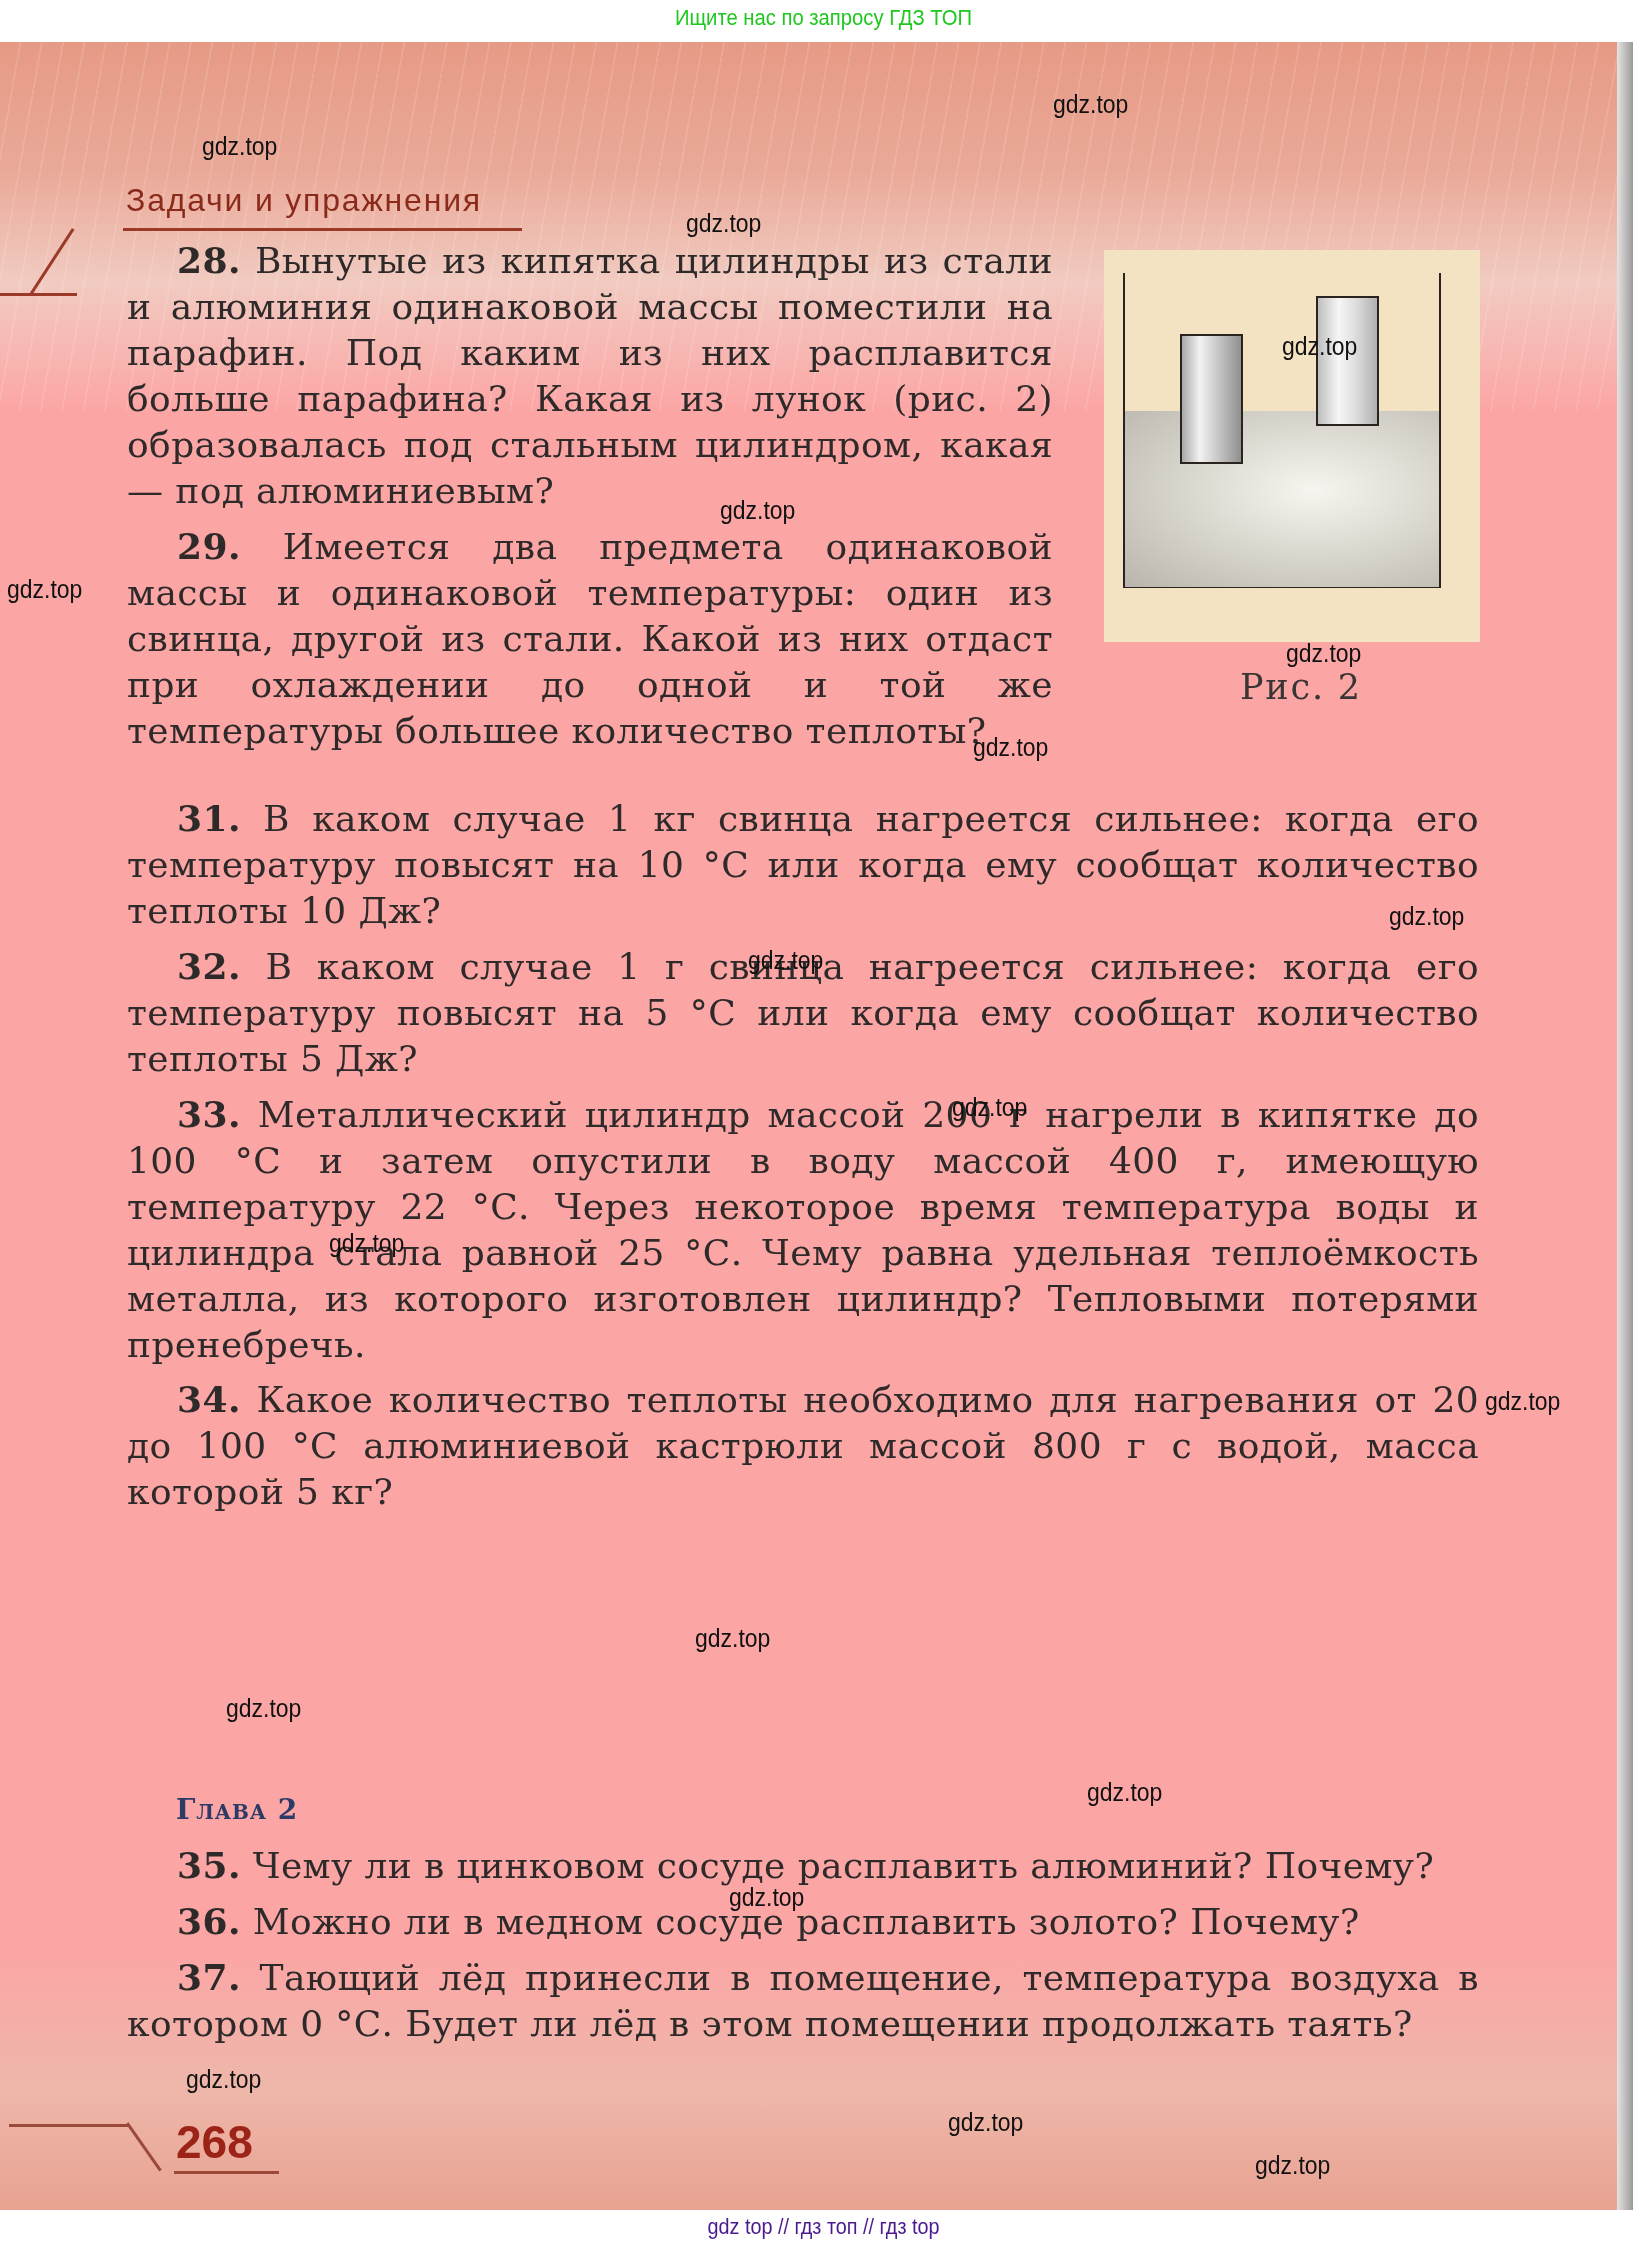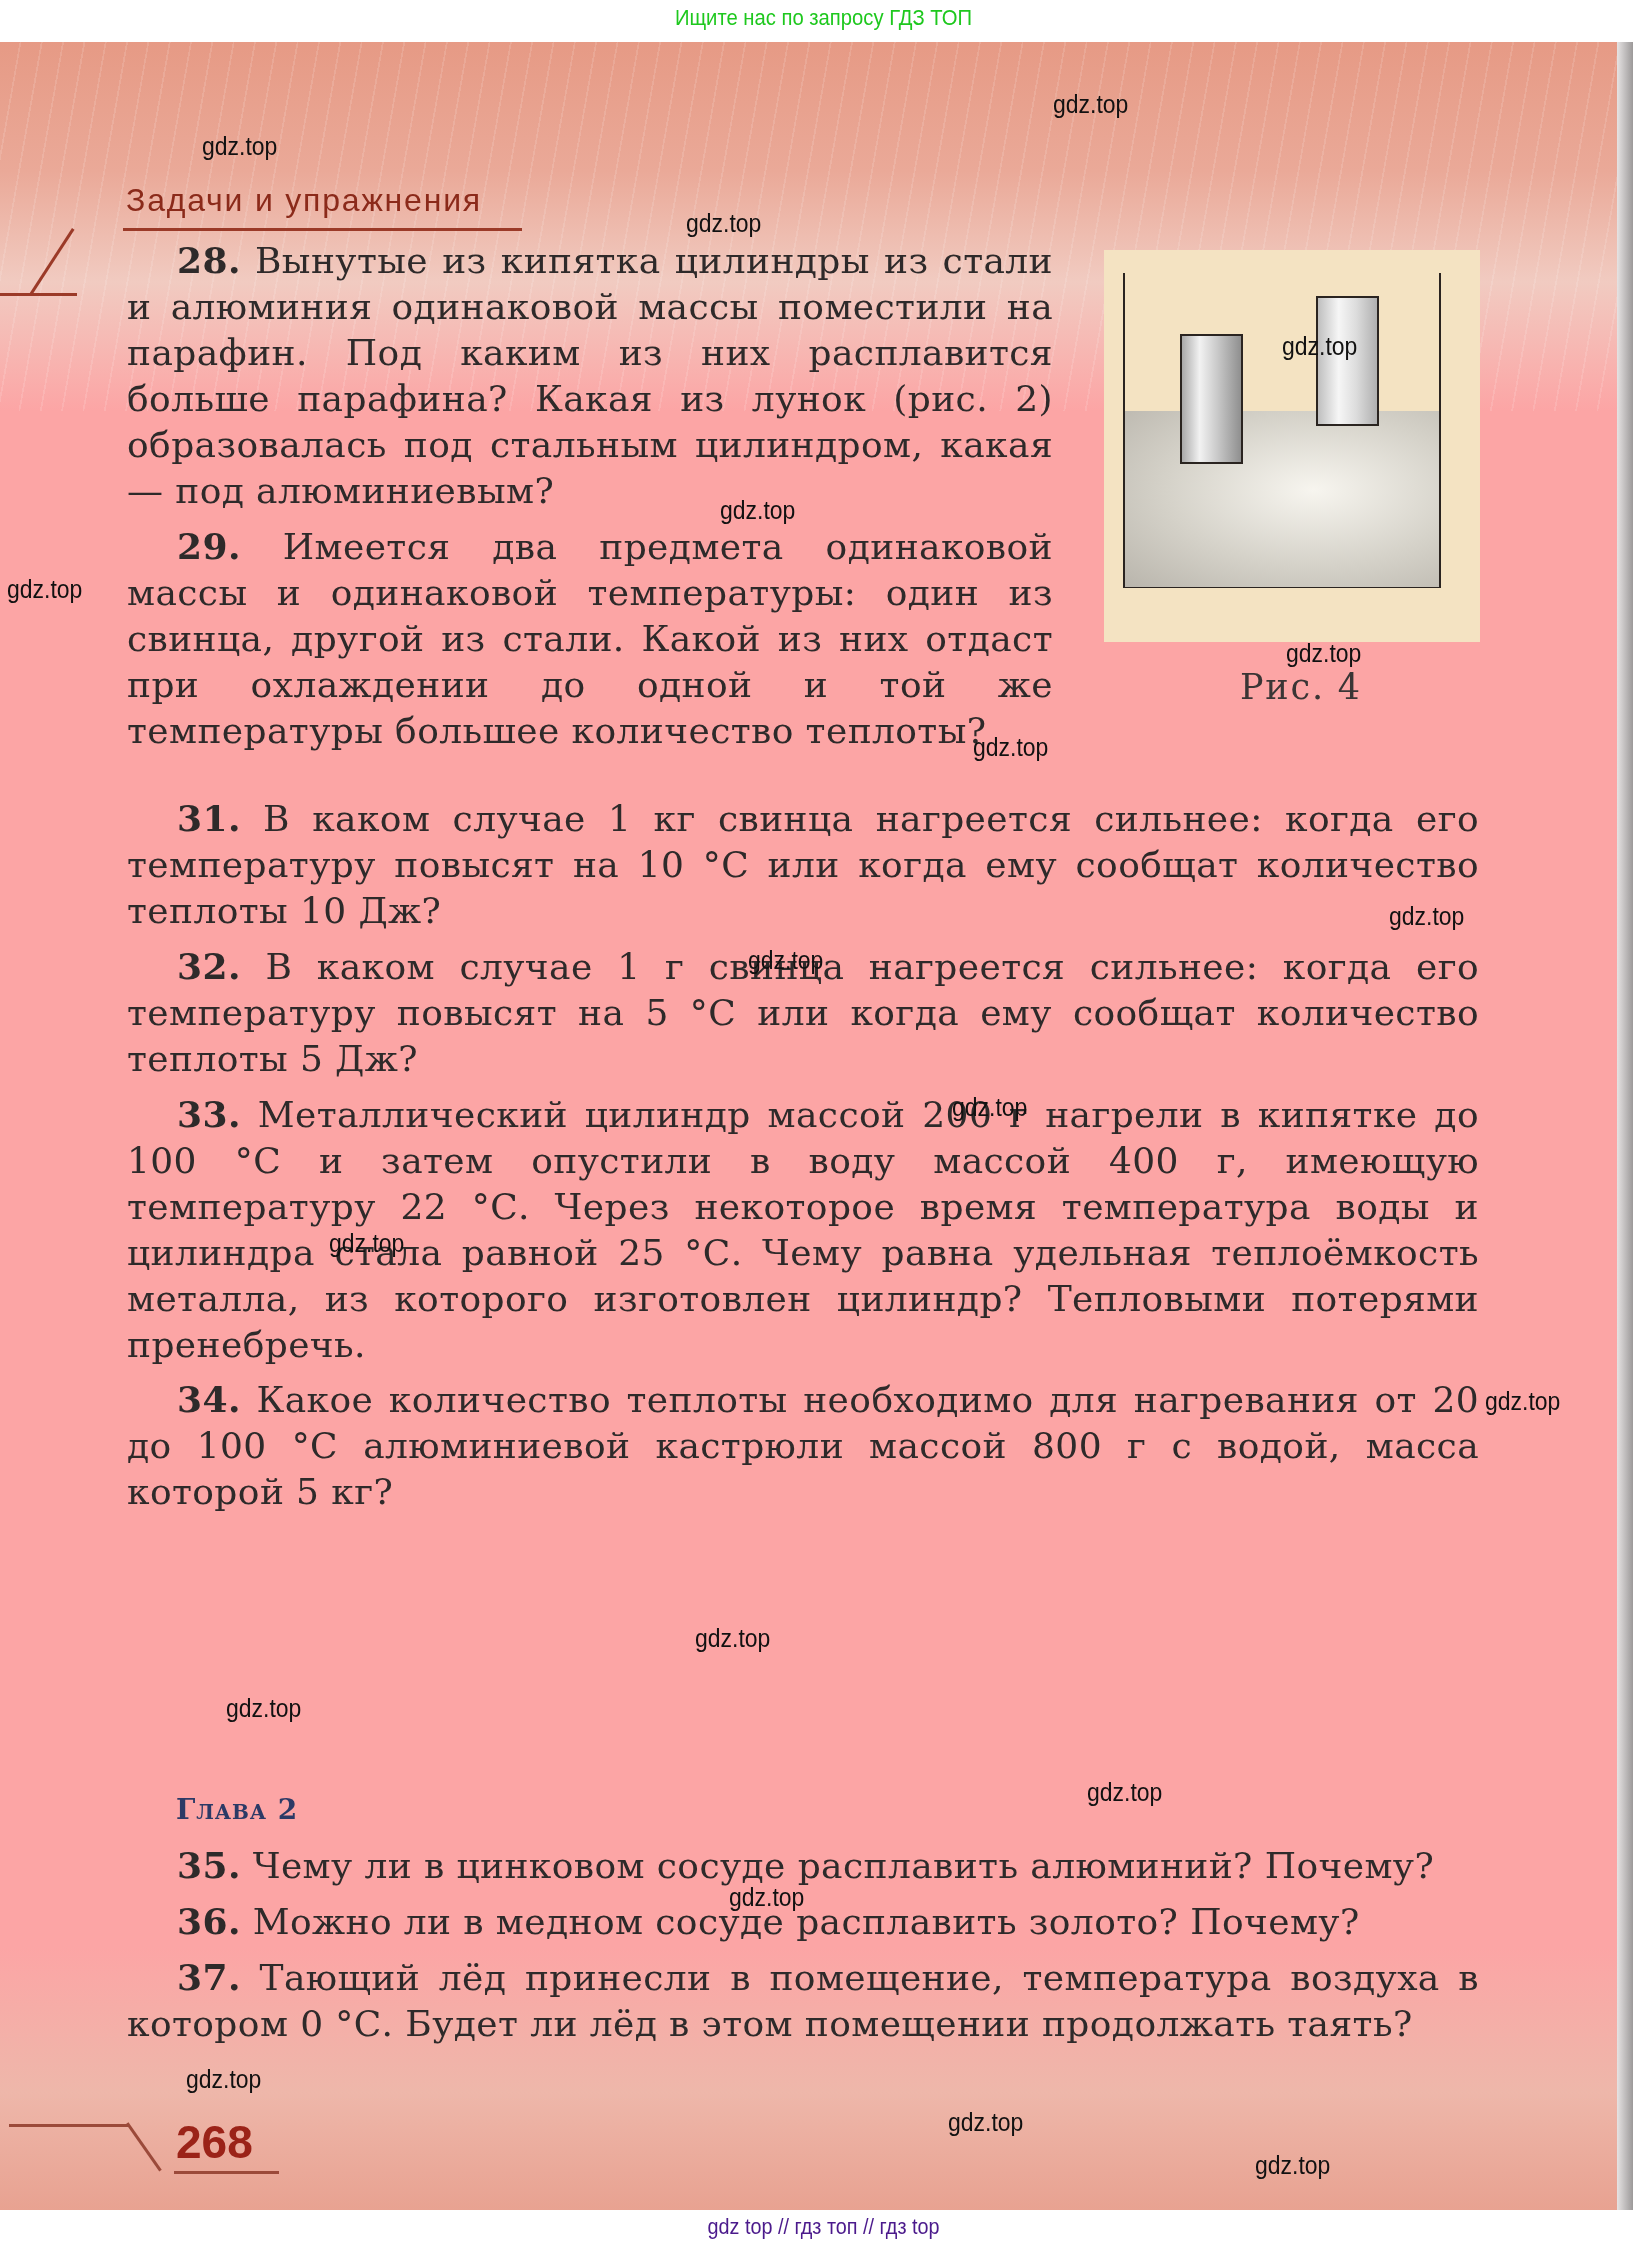--- a/index.html
+++ b/index.html
@@ -164,21 +164,21 @@
     </p>
   </div>
 
   <div class="figure-box">
     <div class="vessel">
       <div class="paraffin"></div>
       <div class="cyl cyl-steel"></div>
       <div class="cyl cyl-al"></div>
     </div>
   </div>
-  <div class="fig-caption">Рис. 4</div>
+  <div class="fig-caption">Рис. 2</div>
 
   <div class="page-num-line1"></div>
   <div class="page-num-diag"></div>
   <div class="page-num-line2"></div>
   <div class="page-num">268</div>
 </div>
 
 <div class="wm" style="left:202px; top:132px;">gdz.top</div>
 <div class="wm" style="left:1053px; top:90px;">gdz.top</div>
 <div class="wm" style="left:686px; top:209px;">gdz.top</div>

